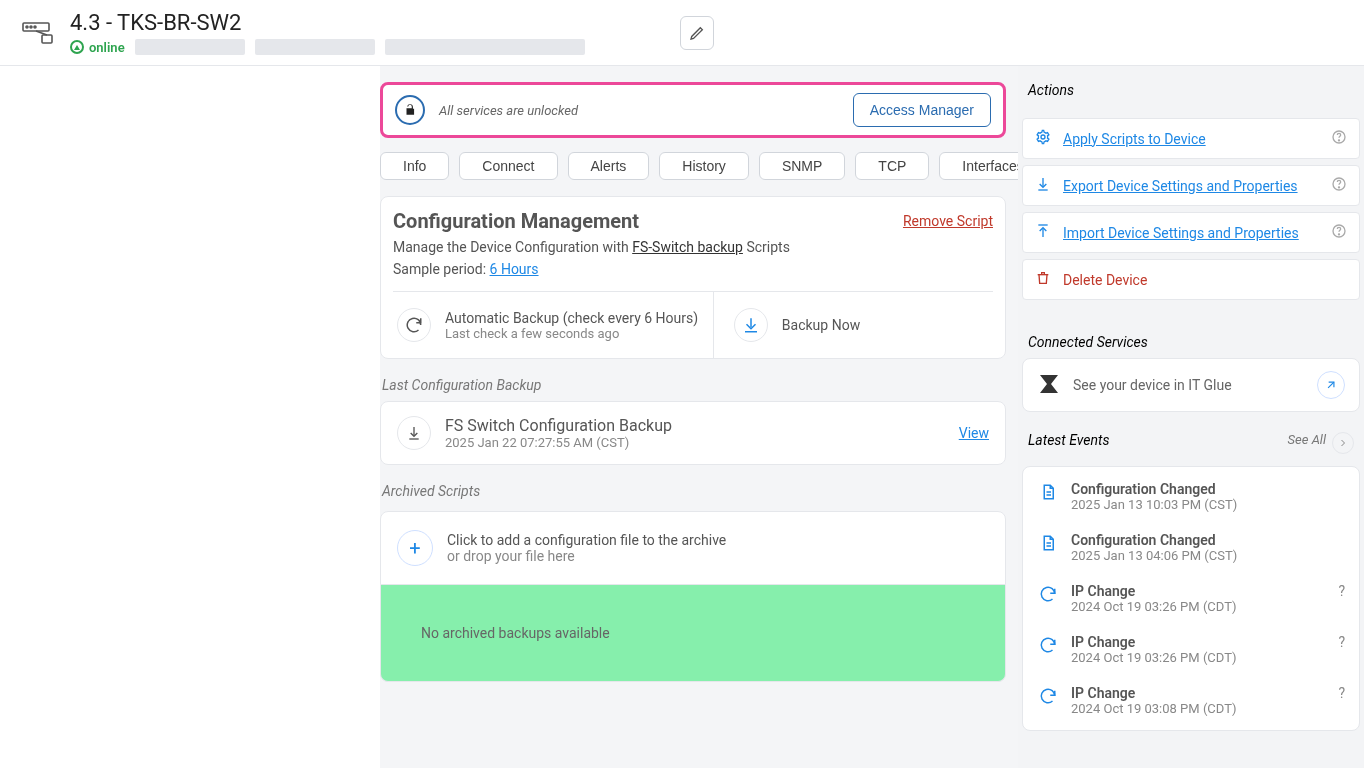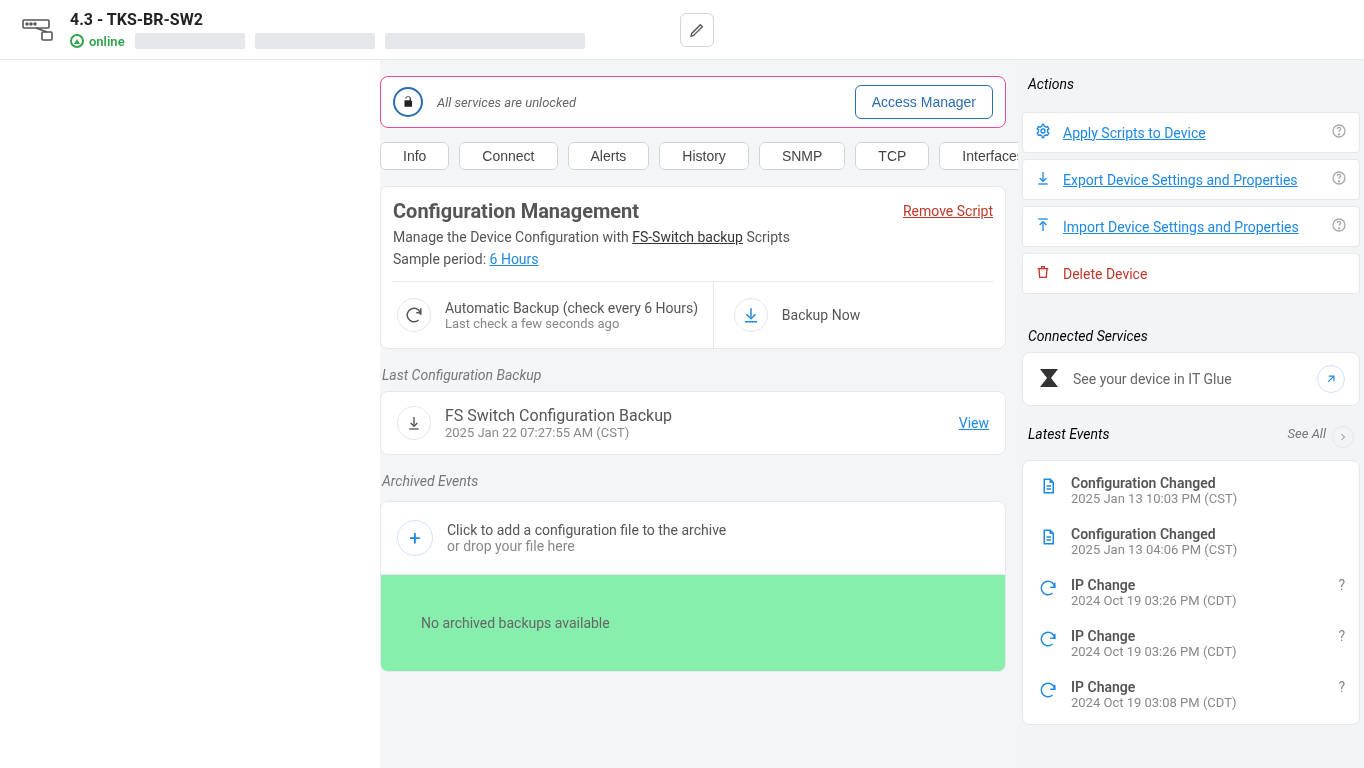--- a/index.html
+++ b/index.html
@@ -30,21 +30,21 @@
     }
     .device-icon {
       width: 36px;
       height: 36px;
       display: flex;
       align-items: center;
       justify-content: center;
       color: #555;
     }
     .header-text { display: flex; flex-direction: column; gap: 4px; }
-    .device-title { font-weight: 700; font-size: 16px; color: #222; }
+    .device-title { font-weight: 400; font-size: 22px; color: #222; }
     .status-row { display: flex; align-items: center; gap: 10px; }
     .status-pill { display: flex; align-items: center; gap: 5px; color: #2ea44f; font-size: 13px; font-weight: 600; }
     .status-dot {
       width: 14px; height: 14px; border: 2px solid #2ea44f; border-radius: 50%;
       display: inline-flex; align-items: center; justify-content: center;
     }
     .status-dot::after {
       content: ""; width: 0; height: 0;
       border-left: 3px solid transparent;
       border-right: 3px solid transparent;
@@ -66,21 +66,21 @@
     .content {
       display: flex;
       flex: 1;
       overflow: hidden;
     }
     .left-gutter { width: 380px; background:#fff; }
     .main { flex: 1; padding: 16px 12px 0 0; overflow-y: auto; }
     .right { width: 346px; background:#f3f4f6; padding: 14px 2px 14px 2px; overflow-y: auto;}
     
     .unlock-bar {
-      background: #fff; border: 1px solid #ec4899; border-radius: 8px;
+      background: #fff; border: 3px solid #ec4899; border-radius: 8px;
       display: flex; align-items: center; justify-content: space-between;
       padding: 8px 12px; margin-bottom: 14px;
     }
     .unlock-left { display: flex; align-items: center; gap: 14px;}
     .lock-circle {
       width: 30px; height: 30px; border: 2px solid #2b6cb0; border-radius: 50%;
       display: flex; align-items: center; justify-content: center; color:#222;
     }
     .unlock-text { color: #666; font-style: italic; font-size: 13px;}
     .access-btn {
@@ -282,21 +282,21 @@
               <path d="M5 21h14"></path>
             </svg>
         </span>
         <div>
           <div class="list-title">FS Switch Configuration Backup</div>
           <div class="list-sub">2025 Jan 22 07:27:55 AM (CST)</div>
         </div>
         <a class="view-link">View</a>
       </div>
 
-      <div class="subhead">Archived Events</div>
+      <div class="subhead">Archived Scripts</div>
       <div class="dropzone" style="border-bottom-left-radius:0;border-bottom-right-radius:0;">
         <span class="plus-circle">+</span>
         <div>
           <div style="color:#555">Click to add a configuration file to the archive</div>
           <div style="color:#888">or drop your file here</div>
         </div>
       </div>
       <div class="empty-box">No archived backups available</div>
     </div>
 

